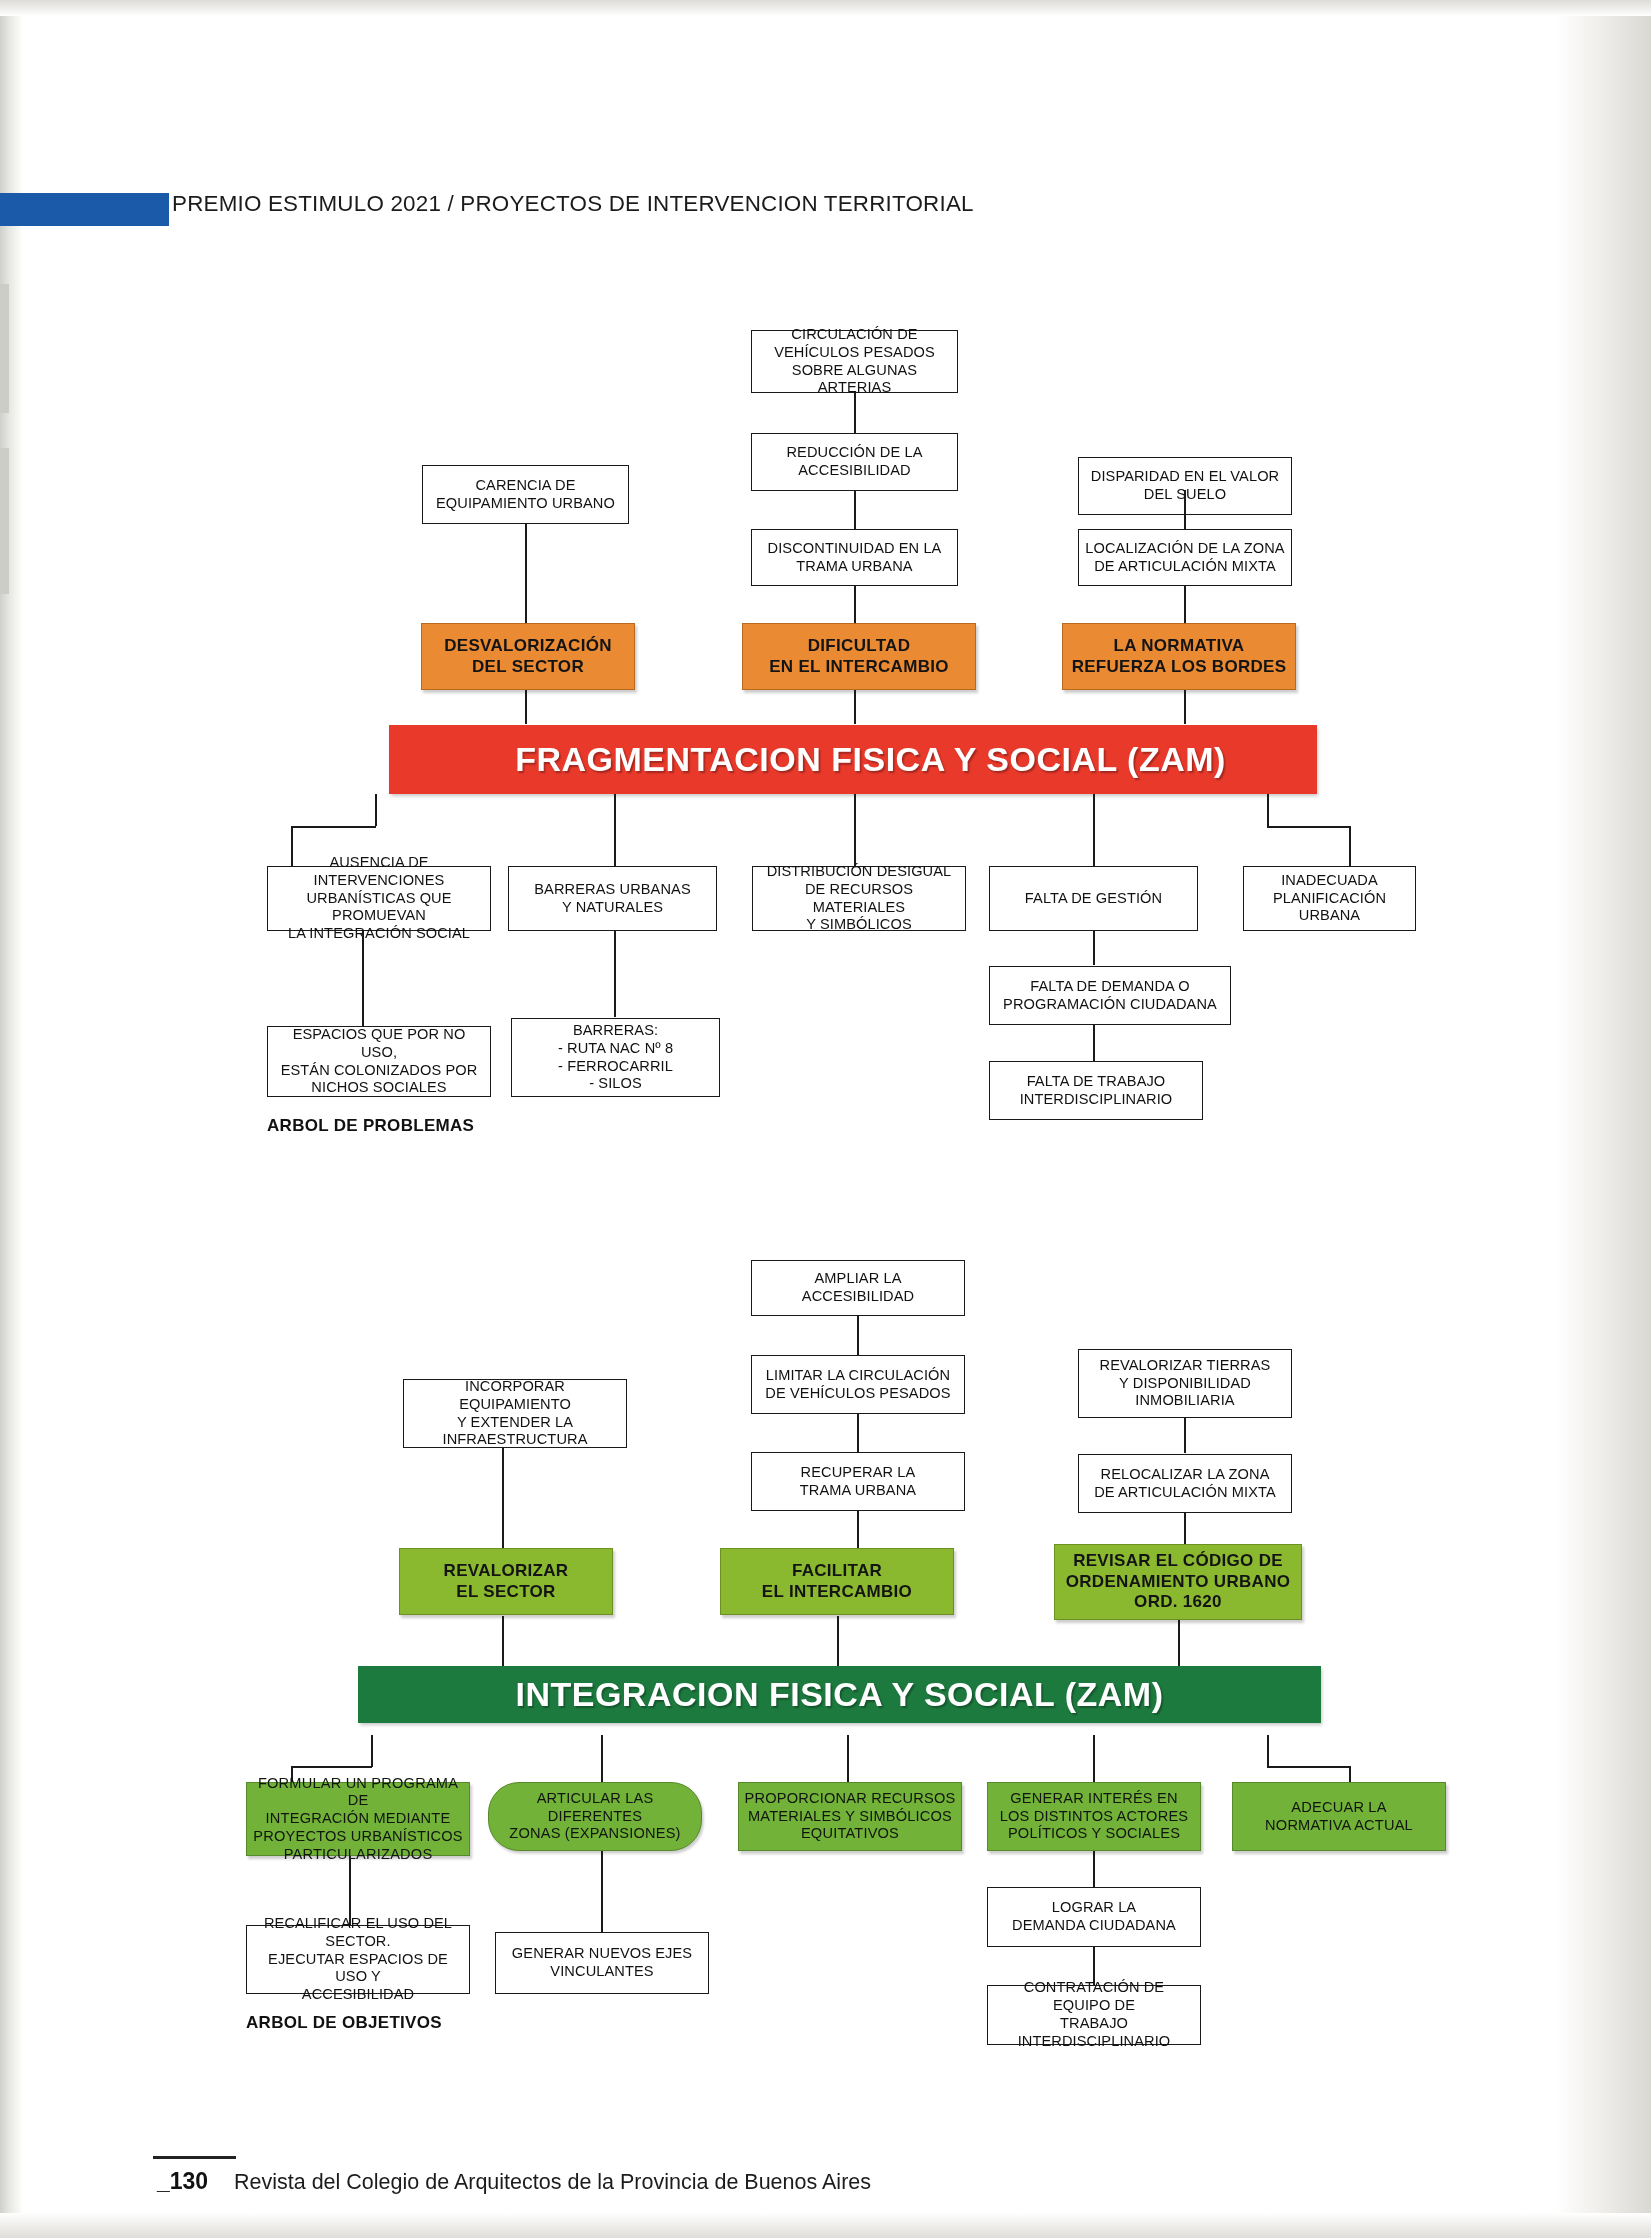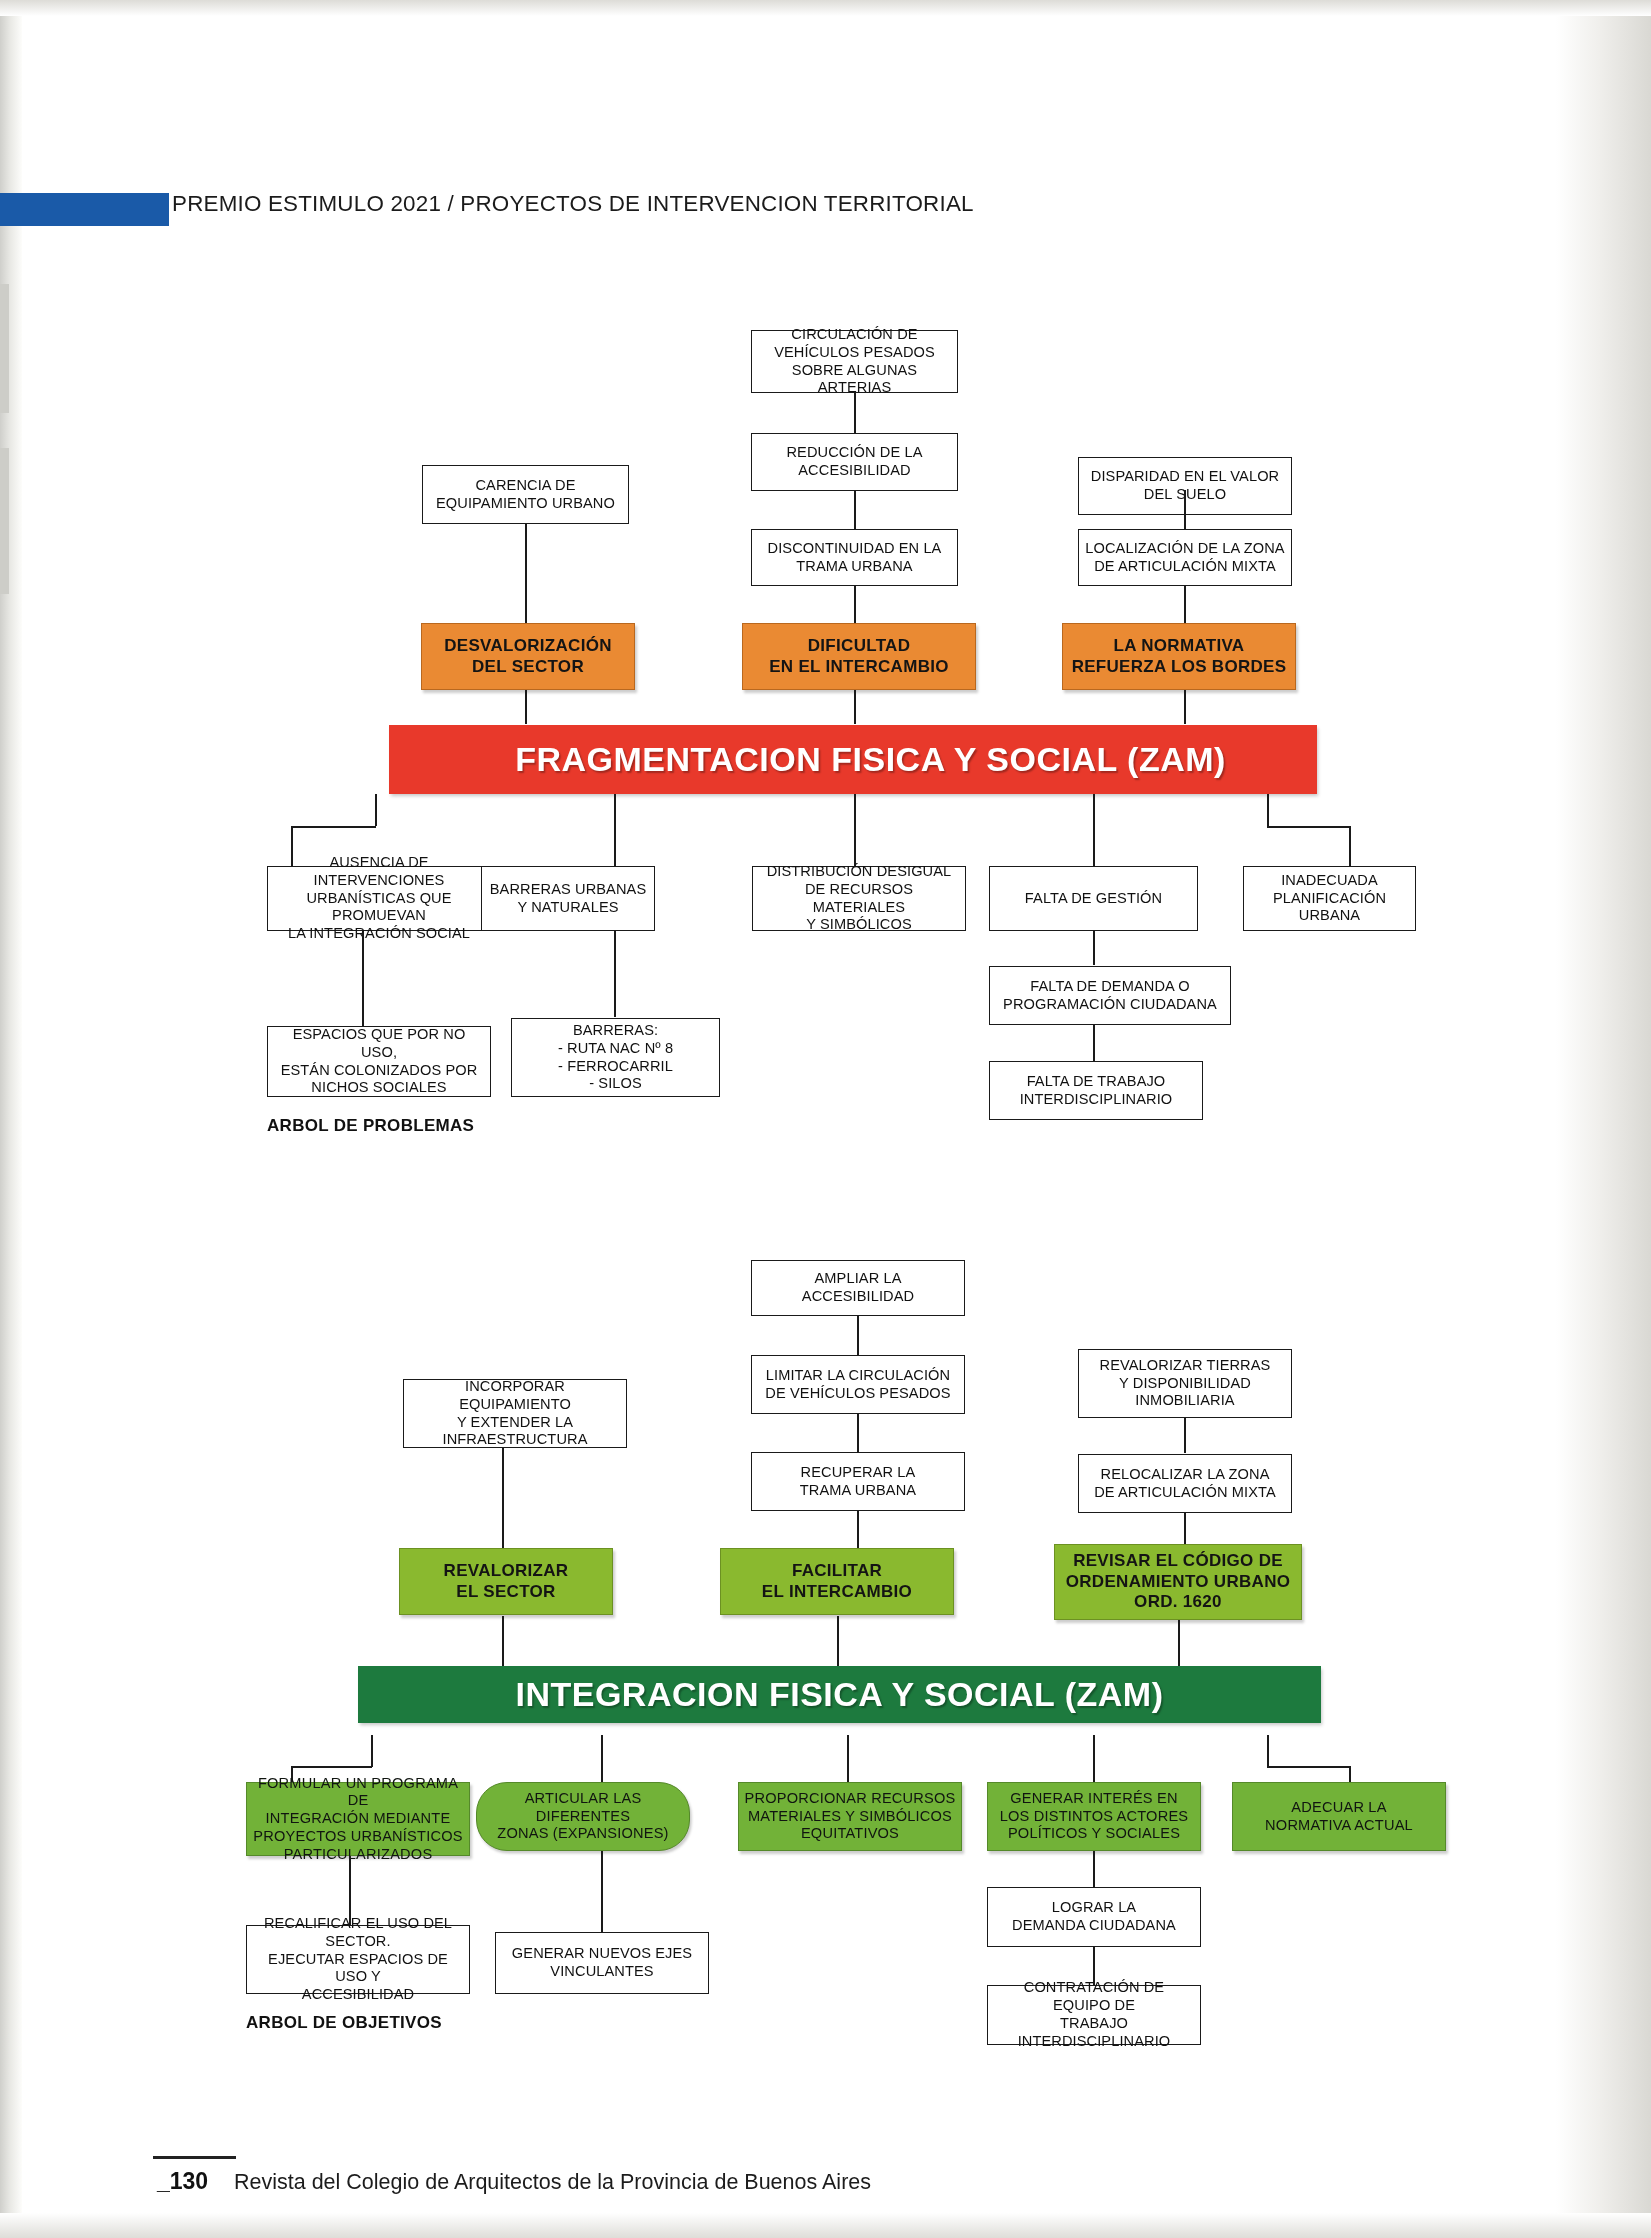--- a/index.html
+++ b/index.html
@@ -217,21 +217,21 @@
   <div class="ln v" style="left:854px; top:794px; height:72px;"></div>
   <div class="ln v" style="left:1093px; top:794px; height:72px;"></div>
 
   <div class="ln v" style="left:1267px; top:794px; height:32px;"></div>
   <div class="ln h" style="left:1267px; top:826px; width:84px;"></div>
   <div class="ln v" style="left:1349px; top:826px; height:40px;"></div>
 
   <div class="node plain" style="left:267px; top:866px; width:224px; height:65px;">AUSENCIA DE INTERVENCIONES
 URBANÍSTICAS QUE PROMUEVAN
 LA INTEGRACIÓN SOCIAL</div>
-  <div class="node plain" style="left:481px; top:866px; width:174px; height:65px;">BARRERAS URBANAS
+  <div class="node plain" style="left:508px; top:866px; width:209px; height:65px;">BARRERAS URBANAS
 Y NATURALES</div>
   <div class="node plain" style="left:752px; top:866px; width:214px; height:65px;">DISTRIBUCIÓN DESIGUAL
 DE RECURSOS MATERIALES
 Y SIMBÓLICOS</div>
   <div class="node plain" style="left:989px; top:866px; width:209px; height:65px;">FALTA DE GESTIÓN</div>
   <div class="node plain" style="left:1243px; top:866px; width:173px; height:65px;">INADECUADA
 PLANIFICACIÓN URBANA</div>
 
   <div class="ln v" style="left:362px; top:931px; height:95px;"></div>
   <div class="node plain" style="left:267px; top:1026px; width:224px; height:71px;">ESPACIOS QUE POR NO USO,
@@ -301,21 +301,21 @@
   <div class="ln v" style="left:1093px; top:1735px; height:73px;"></div>
 
   <div class="ln v" style="left:1267px; top:1735px; height:32px;"></div>
   <div class="ln h" style="left:1267px; top:1766px; width:84px;"></div>
   <div class="ln v" style="left:1349px; top:1766px; height:41px;"></div>
 
   <div class="node lgreen-sm" style="left:246px; top:1782px; width:224px; height:74px;">FORMULAR UN PROGRAMA DE
 INTEGRACIÓN MEDIANTE
 PROYECTOS URBANÍSTICOS
 PARTICULARIZADOS</div>
-  <div class="node lgreen-sm" style="left:476px; top:1782px; width:214px; height:69px;border-radius:31px;">ARTICULAR LAS DIFERENTES
+  <div class="node lgreen-sm" style="left:488px; top:1782px; width:214px; height:69px;border-radius:31px;">ARTICULAR LAS DIFERENTES
 ZONAS (EXPANSIONES)</div>
   <div class="node lgreen-sm" style="left:738px; top:1782px; width:224px; height:69px;">PROPORCIONAR RECURSOS
 MATERIALES Y SIMBÓLICOS
 EQUITATIVOS</div>
   <div class="node lgreen-sm" style="left:987px; top:1782px; width:214px; height:69px;">GENERAR INTERÉS EN
 LOS DISTINTOS ACTORES
 POLÍTICOS Y SOCIALES</div>
   <div class="node lgreen-sm" style="left:1232px; top:1782px; width:214px; height:69px;">ADECUAR LA
 NORMATIVA ACTUAL</div>
 

